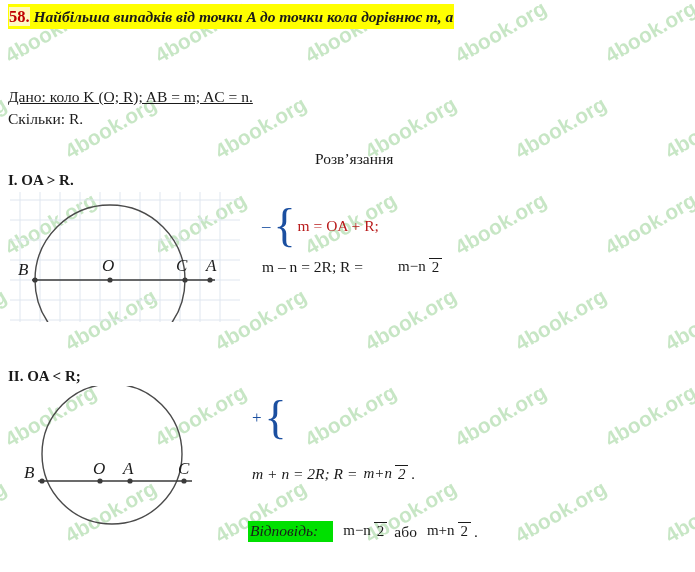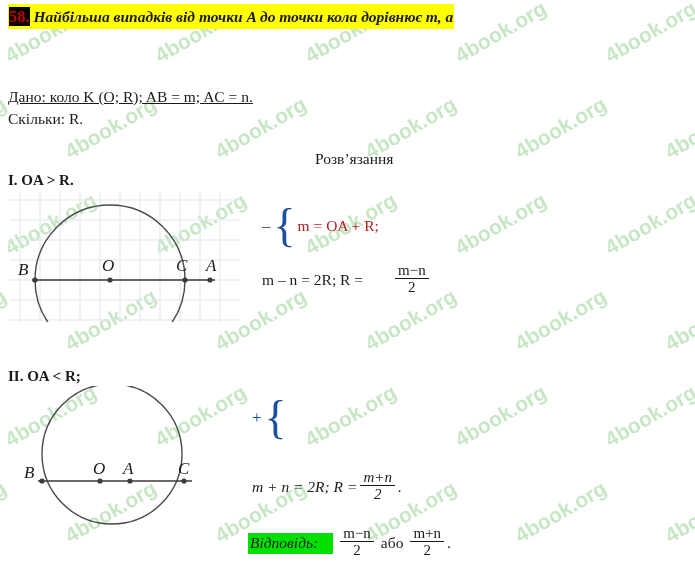--- a/index.html
+++ b/index.html
@@ -54,21 +54,21 @@
     background: #ffff00;
     font-style: italic;
     font-weight: bold;
     font-size: 15.5px;
     line-height: 25px;
     white-space: nowrap;
     width: max-content;
     padding: 0 1px;
   }
   .num-badge {
-    background: #000000;
+    background: #fef9c3;
     color: #c00000;
     font-weight: bold;
     font-style: normal;
     font-size: 16.5px;
     font-family: "Liberation Serif", serif;
   }
 
   .plain {
     position: absolute;
     font-size: 15.5px;
@@ -123,24 +123,23 @@
 
   .eqline {
     position: absolute;
     font-size: 15.5px;
     white-space: nowrap;
     display: flex;
     align-items: center;
   }
   .frac {
     display: inline-flex;
-    flex-direction: column;
     align-items: center;
     vertical-align: middle;
-    margin: 6px 3px;
+    margin: 0 3px;
     position: relative;
     top: -1px;
   }
   .frac .num {
     font-size: 15px;
     line-height: 15px;
     padding: 0 3px;
   }
   .frac .den {
     font-size: 15px;

